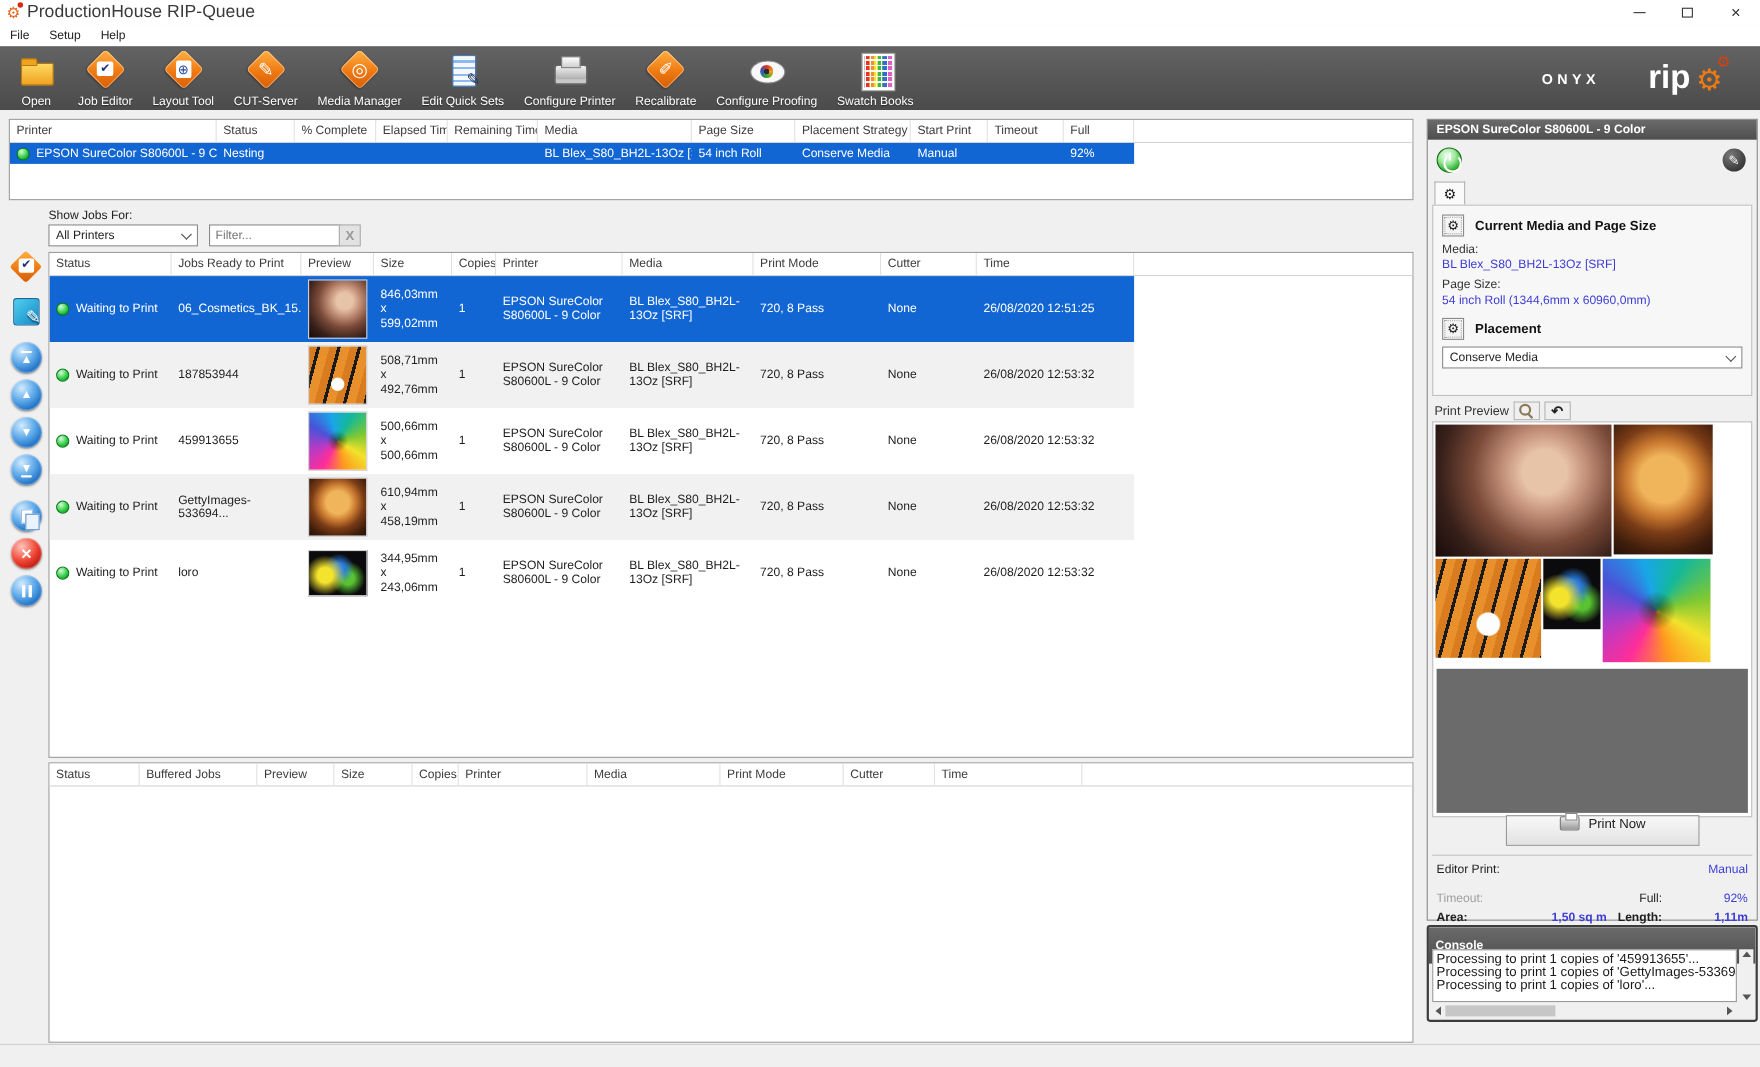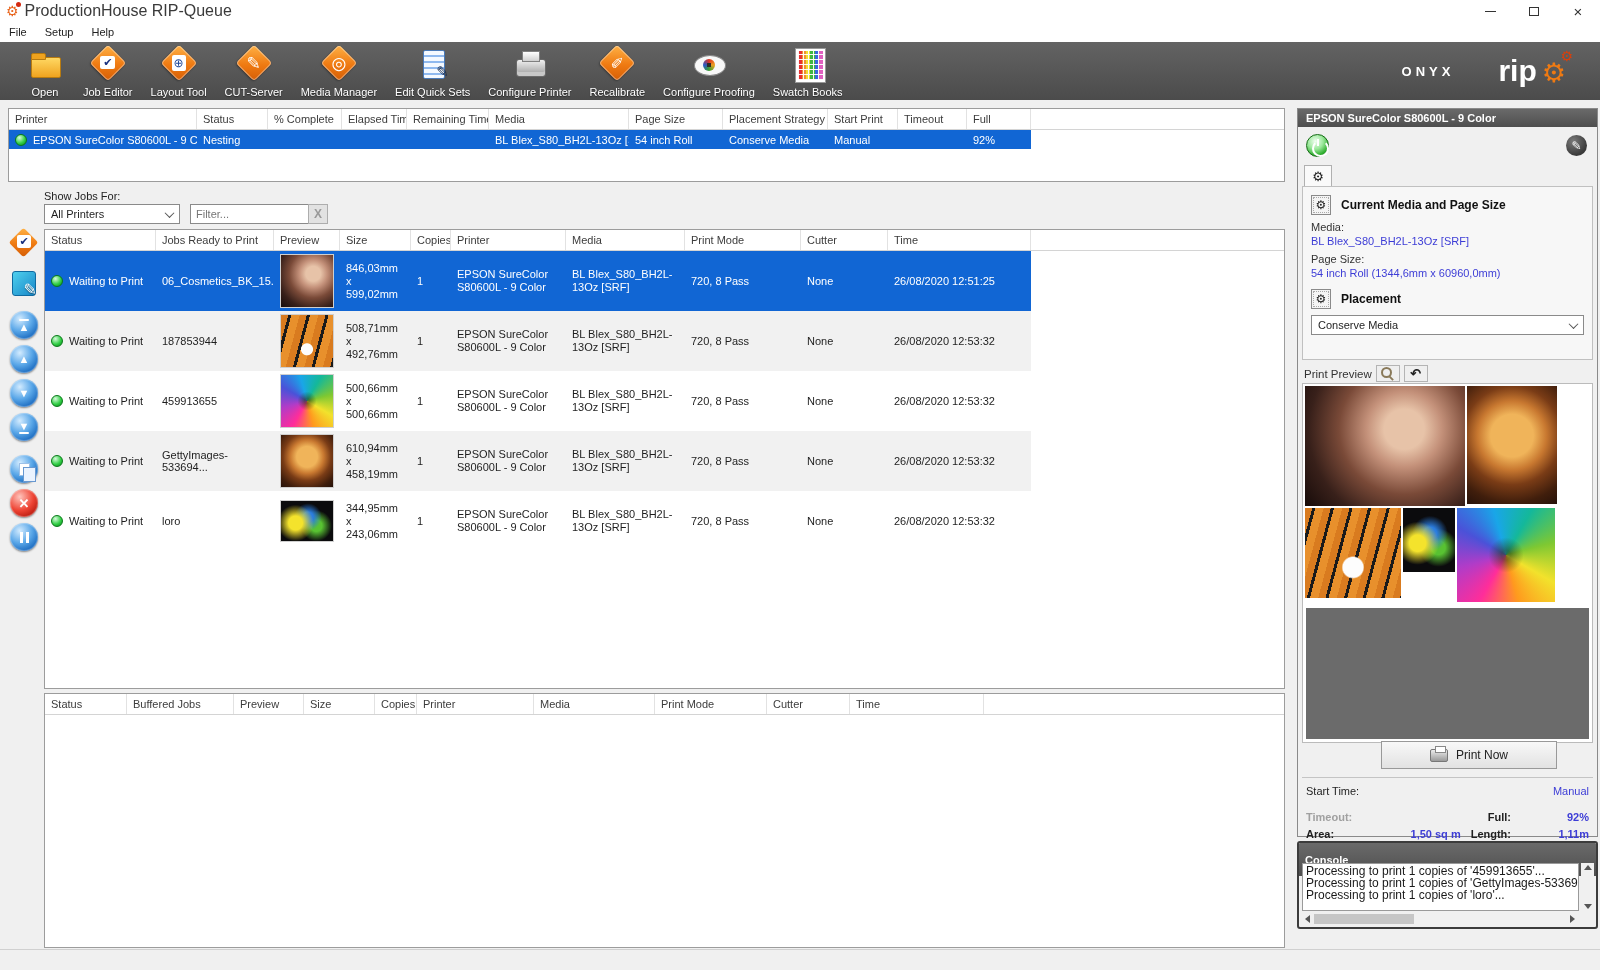--- a/index.html
+++ b/index.html
@@ -20,21 +20,21 @@
   .wbtn.cls { font-size:15px; }
 
   
   .menubar { position:absolute; left:0; top:22px; right:0; height:20px; background:#ffffff;
              display:flex; align-items:center; gap:0; }
   .menu-item { padding:0 9px; color:#222; }
 
   
   .toolbar { position:absolute; left:0; top:42px; right:0; height:58px;
              background:linear-gradient(#636363,#4b4b4b); display:flex; align-items:stretch; }
-  .tb-btns { display:flex; align-items:stretch; padding-left:16px; }
+  .tb-btns { display:flex; align-items:stretch; padding-left:4px; }
   .tb-btn { display:flex; flex-direction:column; align-items:center; justify-content:flex-start;
             padding:3px 9px 2px; color:#fff; }
   .tb-label { font-size:11px; margin-top:auto; white-space:nowrap; text-shadow:0 1px 1px rgba(0,0,0,.5); }
   .tbi { position:relative; width:40px; height:36px; }
 
   .dmnd::before { content:''; position:absolute; left:7px; top:5px; width:26px; height:26px;
                   transform:rotate(45deg); border-radius:4px;
                   background:linear-gradient(135deg,#ffb347,#ef7a12 55%,#d45d05);
                   box-shadow:inset 0 0 0 1px rgba(255,255,255,.4), 0 1px 2px rgba(0,0,0,.4); }
   .dmnd::after { position:absolute; inset:0; display:flex; align-items:center; justify-content:center; }
@@ -194,29 +194,29 @@
   .zoom-glass::after { content:''; position:absolute; right:0px; bottom:1px; width:6px; height:2px; background:#8a7a5a; transform:rotate(45deg); }
   .rot-glyph { font-size:13px; font-weight:bold; color:#222; line-height:12px; }
   .pv-box { position:absolute; left:4px; top:274px; width:291px; height:360px; background:#fff; border:1px solid #bbb; }
   .pv-tile { position:absolute; }
   .pt-0 { left:2px; top:2px; width:160px; height:120px; }
   .pt-1 { left:164px; top:2px; width:90px; height:118px; }
   .pt-2 { left:2px; top:124px; width:96px; height:90px; }
   .pt-3 { left:100px; top:124px; width:52px; height:64px; }
   .pt-4 { left:154px; top:124px; width:98px; height:94px; }
   .pv-rest { position:absolute; left:3px; top:224px; width:283px; height:131px; background:#6b6b6b; }
-  .printnow { position:absolute; left:83px; top:632px; width:176px; height:28px;
+  .printnow { position:absolute; left:71px; top:632px; width:176px; height:28px;
               background:linear-gradient(#f8f8f8,#e2e2e2); border:1px solid #999;
-              display:flex; align-items:center; justify-content:center; gap:8px; font-size:12px; color:#222; }
+              display:flex; align-items:flex-start; justify-content:center; gap:8px; font-size:12px; color:#222; }
   .mini-printer { position:relative; width:18px; height:13px; background:linear-gradient(#ececec,#9a9a9a);
                   border:1px solid #777; border-radius:2px; }
   .mini-printer::before { content:''; position:absolute; left:4px; top:-4px; width:9px; height:5px; background:#fff; border:1px solid #888; }
   .rp-sep { position:absolute; left:4px; right:4px; top:668px; border-top:1px solid #c4c4c4; }
   .stat-row { position:absolute; left:8px; right:8px; display:flex; align-items:center; }
-  .sr1 { top:676px; } .sr2 { top:702px;font-weight:bold; } .sr3 { top:719px;font-weight:bold; }
+  .sr1 { top:676px; } .sr2 { top:702px; } .sr3 { top:719px;font-weight:bold; }
   .gray-lbl { color:#a0a0a0; }
   .fl { flex:1; }
 
   
   .console { position:absolute; left:1297px; top:841px; width:301px; height:88px; background:#f0f0f0;
              border:2px solid #3c3c3c; border-radius:3px; overflow:hidden; }
   .con-head { height:33px; background:linear-gradient(#6a6a6a,#4e4e4e); color:#fff; font-weight:bold;
               display:flex; align-items:center; padding-left:6px; }
   .con-body { position:absolute; left:3px; top:20px; right:17px; bottom:16px; background:#fff;
               border:1px solid #9a9a9a; padding:1px 3px; overflow:hidden; }
@@ -556,21 +556,21 @@
       <div class="pv-rest"></div>
     </div>
 
     <div class="printnow">
       <span class="mini-printer"></span>
       <span>Print Now</span>
     </div>
     <div class="rp-sep"></div>
 
     <div class="stat-row sr1">
-      <span>Start Time:</span>
+      <span>Editor Print:</span>
       <span class="fl"></span>
       <span class="blu">Manual</span>
     </div>
     <div class="stat-row sr2">
       <span class="gray-lbl">Timeout:</span>
       <span class="fl"></span>
       <span>Full:</span>
       <span style="width:78px; text-align:right;" class="blu">92%</span>
     </div>
     <div class="stat-row sr3">

